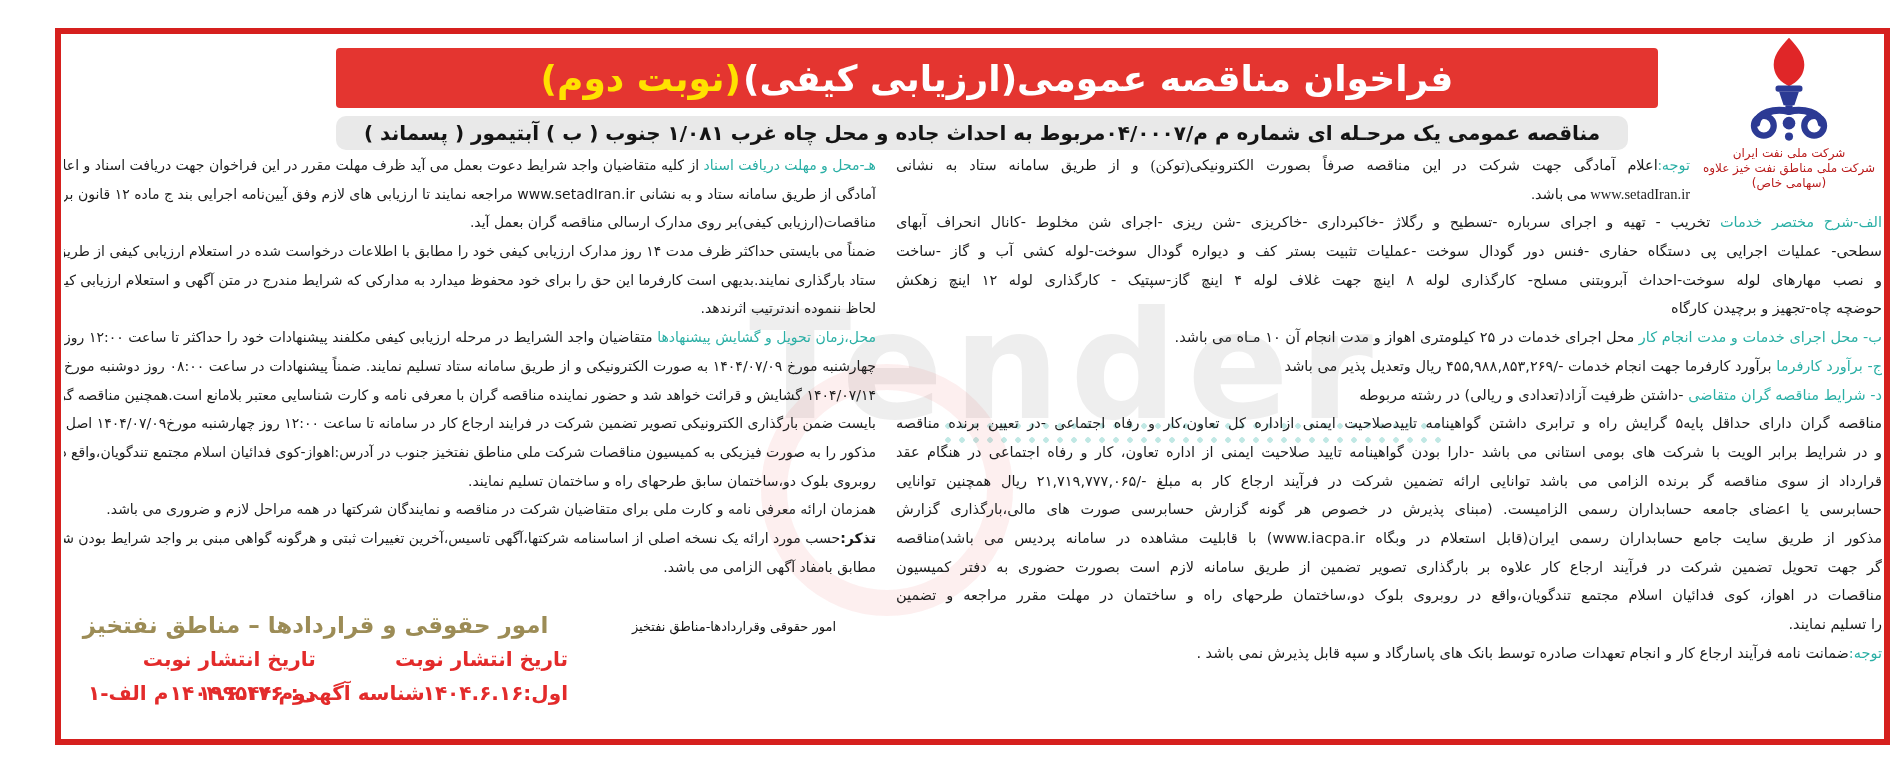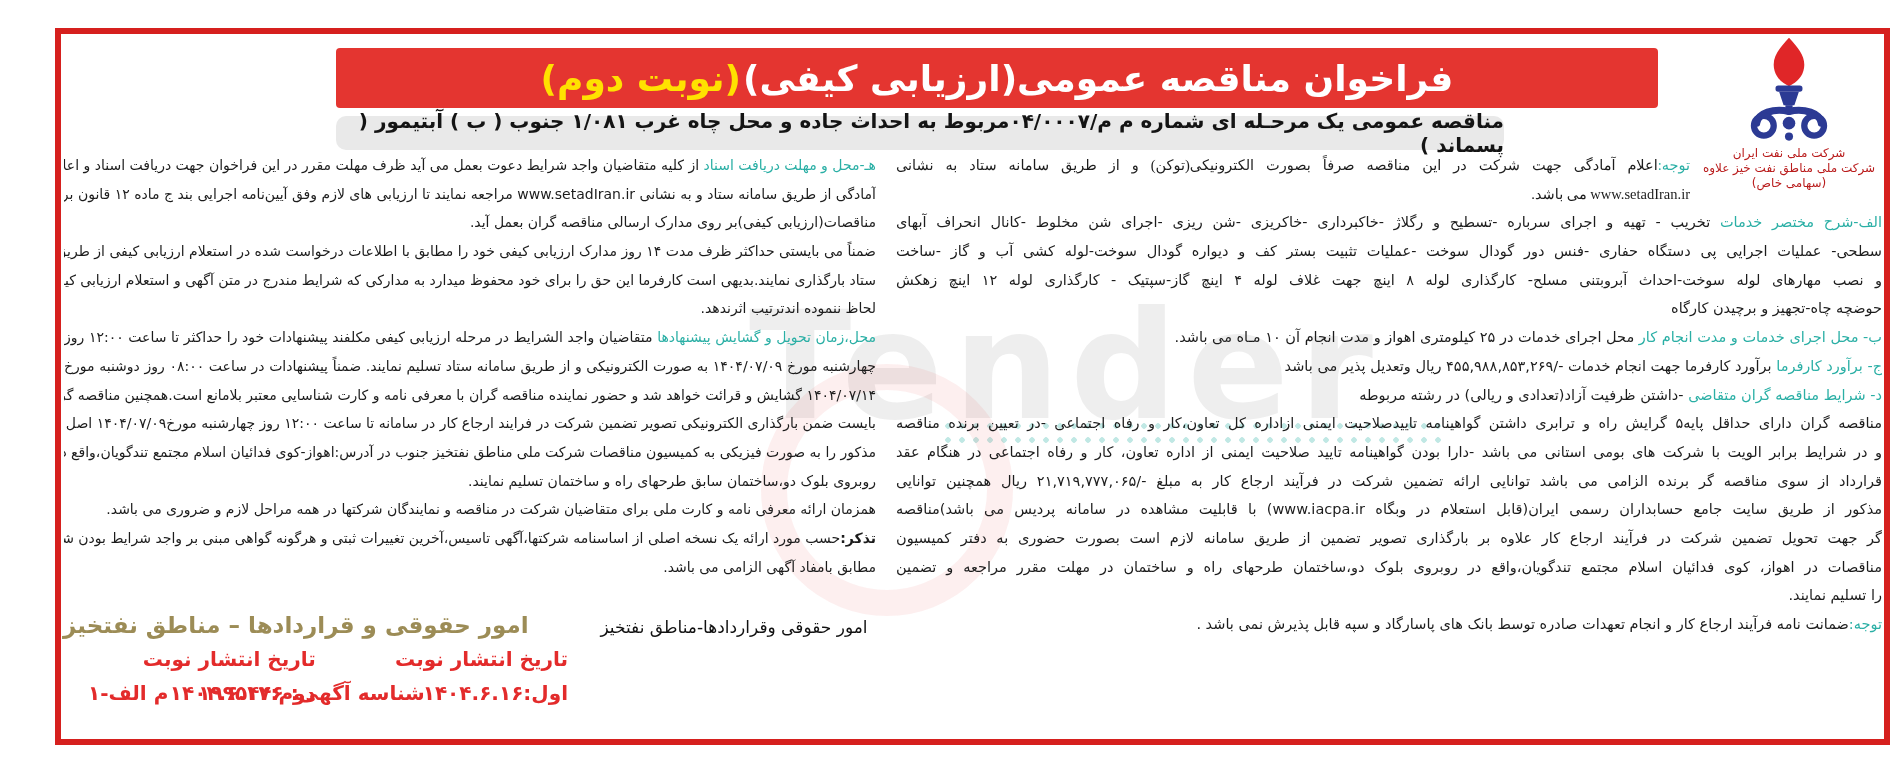--- a/index.html
+++ b/index.html
@@ -5,21 +5,21 @@
   html,body{margin:0;padding:0;width:1904px;height:759px;background:#ffffff;
     font-family:"DejaVu Sans",sans-serif;overflow:hidden;}
   .page{position:relative;width:1904px;height:759px;background:#fff;}
   .frame{position:absolute;left:55px;top:28px;width:1835px;height:717px;
     border:6px solid #d6201e;background:#fff;box-sizing:border-box;}
   
   .band-title{position:absolute;left:275px;top:14px;width:1322px;height:60px;
     background:#e43530;border-radius:4px;display:flex;align-items:center;justify-content:center;
     direction:rtl;color:#fff;font-weight:bold;font-size:36px;letter-spacing:0;}
   .band-title .hl{color:#ffe100;margin-right:2px;}
-  .band-sub{position:absolute;left:275px;top:82px;width:1168px;height:34px;
+  .band-sub{position:absolute;left:275px;top:82px;width:1292px;height:34px;
     background:#e9e9e9;border-radius:10px;display:flex;align-items:center;justify-content:center;
     direction:rtl;color:#141414;font-weight:bold;font-size:20px;}
   
   .logo-block{position:absolute;left:1633px;top:2px;width:190px;text-align:center;}
   .logo-caption{color:#b91c1c;font-weight:normal;font-size:12px;line-height:15px;direction:rtl;}
   
   .wm-big{position:absolute;left:390px;top:245px;width:1230px;text-align:center;
     font-size:150px;font-weight:bold;color:rgba(70,70,70,0.09);letter-spacing:10px;}
   .wm-dots{position:absolute;left:880px;top:385px;width:500px;height:28px;opacity:.45;
     background-image:radial-gradient(circle,rgba(42,175,165,.65) 2.5px,transparent 3px);
@@ -31,26 +31,26 @@
   #col-right{left:835px;top:117px;width:986px;font-size:14.5px;}
   #col-left{left:3px;top:117px;width:812px;font-size:14px;}
   .tline{height:28.7px;line-height:28.7px;text-align:justify;text-align-last:justify;
     white-space:nowrap;overflow:hidden;}
   .tline.end{text-align-last:right;}
   .tline.ind{padding-right:192px;font-family:Liberation Serif, serif;}
   .hdr{color:#2aafa5;}
   .bold{font-weight:bold;}
   
   .footer-mid{position:absolute;left:490px;top:578px;width:366px;text-align:center;direction:rtl;}
-  .fm-dept{font-size:17px;color:#111;line-height:30px;}
+  .fm-dept{font-size:13px;color:#111;line-height:30px;}
   .fm-url{font-size:19px;line-height:28px;direction:ltr;color:#111;
     font-family:"Liberation Serif",serif;letter-spacing:.5px;}
   
   .footer-left{position:absolute;left:2px;top:575px;width:505px;direction:rtl;}
-  .fl-gold{text-align:left;color:#9c8c56;font-weight:bold;font-size:23px;height:33px;line-height:33px;}
+  .fl-gold{text-align:center;color:#9c8c56;font-weight:bold;font-size:23px;height:33px;line-height:33px;}
   .fl-dates{display:flex;justify-content:space-between;color:#e32b2b;font-weight:bold;
     font-size:20px;height:34px;line-height:34px;}
   .fl-id{display:flex;justify-content:flex-end;gap:30px;padding-left:25px;color:#e32b2b;
     font-weight:bold;font-size:20px;height:34px;line-height:34px;}
 </style>
 </head>
 <body>
 
 <div class="page">
   <div class="frame">
@@ -91,20 +91,21 @@
         <div class="tline"><span class="hdr">الف-شرح مختصر خدمات </span><span>تخریب - تهیه و اجرای سرباره -تسطیح و رگلاژ -خاکبرداری -خاکریزی -شن ریزی -اجرای شن مخلوط -کانال انحراف آبهای</span></div>
         <div class="tline"><span>سطحی- عملیات اجرایی پی دستگاه حفاری -فنس دور گودال سوخت -عملیات تثبیت بستر کف و دیواره گودال سوخت-لوله کشی آب و گاز -ساخت</span></div>
         <div class="tline"><span>و نصب مهارهای لوله سوخت-احداث آبروبتنی مسلح- کارگذاری لوله ۸ اینچ جهت غلاف لوله ۴ اینچ گاز-سپتیک - کارگذاری لوله ۱۲ اینچ زهکش</span></div>
         <div class="tline end"><span>حوضچه چاه-تجهیز و برچیدن کارگاه</span></div>
         <div class="tline end"><span class="hdr">ب- محل اجرای خدمات و مدت انجام کار </span><span>محل اجرای خدمات در ۲۵ کیلومتری اهواز و مدت انجام آن ۱۰ مـاه می باشد.</span></div>
         <div class="tline end"><span class="hdr">ج- برآورد کارفرما </span><span>برآورد کارفرما جهت انجام خدمات -/۴۵۵,۹۸۸,۸۵۳,۲۶۹ ریال وتعدیل پذیر می باشد</span></div>
         <div class="tline end"><span class="hdr">د- شرایط مناقصه گران متقاضی </span><span>-داشتن ظرفیت آزاد(تعدادی و ریالی) در رشته مربوطه</span></div>
         <div class="tline"><span>مناقصه گران دارای حداقل پایه۵ گرایش راه و ترابری داشتن گواهینامه تاییدصلاحیت ایمنی ازاداره کل تعاون،کار و رفاه اجتماعی -در تعیین برنده مناقصه</span></div>
         <div class="tline"><span>و در شرایط برابر الویت با شرکت های بومی استانی می باشد -دارا بودن گواهینامه تایید صلاحیت ایمنی از اداره تعاون، کار و رفاه اجتماعی در هنگام عقد</span></div>
         <div class="tline"><span>قرارداد از سوی مناقصه گر برنده الزامی می باشد توانایی ارائه تضمین شرکت در فرآیند ارجاع کار به مبلغ -/۲۱,۷۱۹,۷۷۷,۰۶۵ ریال همچنین توانایی</span></div>
+        <div class="tline"><span>حسابرسی یا اعضای جامعه حسابداران رسمی الزامیست. (مبنای پذیرش در خصوص هر گونه گزارش حسابرسی صورت های مالی،بارگذاری گزارش</span></div>
         <div class="tline"><span>مذکور از طریق سایت جامع حسابداران رسمی ایران(قابل استعلام در وبگاه www.iacpa.ir) با قابلیت مشاهده در سامانه پردیس می باشد)مناقصه</span></div>
         <div class="tline"><span>گر جهت تحویل تضمین شرکت در فرآیند ارجاع کار علاوه بر بارگذاری تصویر تضمین از طریق سامانه لازم است بصورت حضوری به دفتر کمیسیون</span></div>
         <div class="tline"><span>مناقصات در اهواز، کوی فدائیان اسلام مجتمع تندگویان،واقع در روبروی بلوک دو،ساختمان طرحهای راه و ساختمان در مهلت مقرر مراجعه و تضمین</span></div>
         <div class="tline end"><span>را تسلیم نمایند.</span></div>
         <div class="tline end"><span class="hdr">توجه:</span><span>ضمانت نامه فرآیند ارجاع کار و انجام تعهدات صادره توسط بانک های پاسارگاد و سپه قابل پذیرش نمی باشد .</span></div>
       </div>
     <div class="col" id="col-left">
         <div class="tline"><span class="hdr">هـ-محل و مهلت دریافت اسناد </span><span>از کلیه متقاضیان واجد شرایط دعوت بعمل می آید ظرف مهلت مقرر در این فراخوان جهت دریافت اسناد و اعلام</span></div>
         <div class="tline"><span>آمادگی از طریق سامانه ستاد و به نشانی www.setadIran.ir مراجعه نمایند تا ارزیابی های لازم وفق آیین‌نامه اجرایی بند ج ماده ۱۲ قانون برگزاری</span></div>
         <div class="tline end"><span>مناقصات(ارزیابی کیفی)بر روی مدارک ارسالی مناقصه گران بعمل آید.</span></div>

